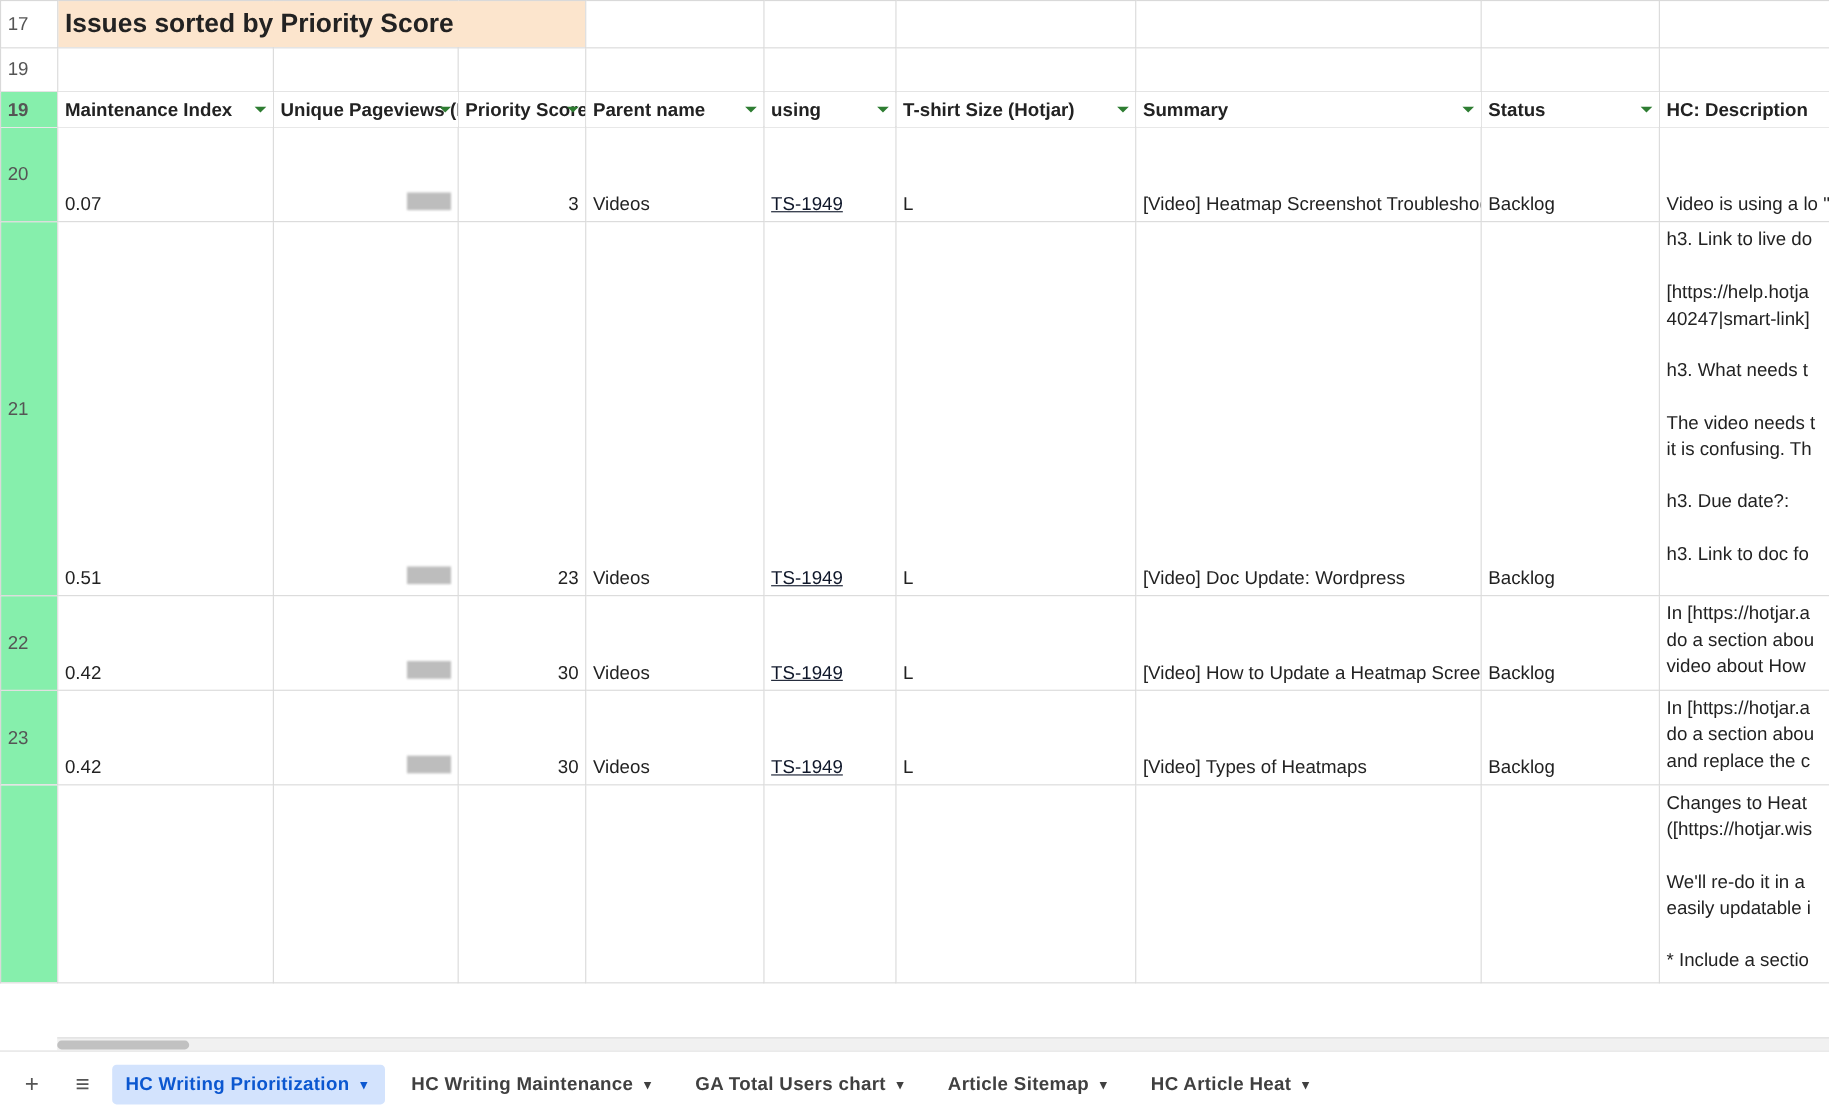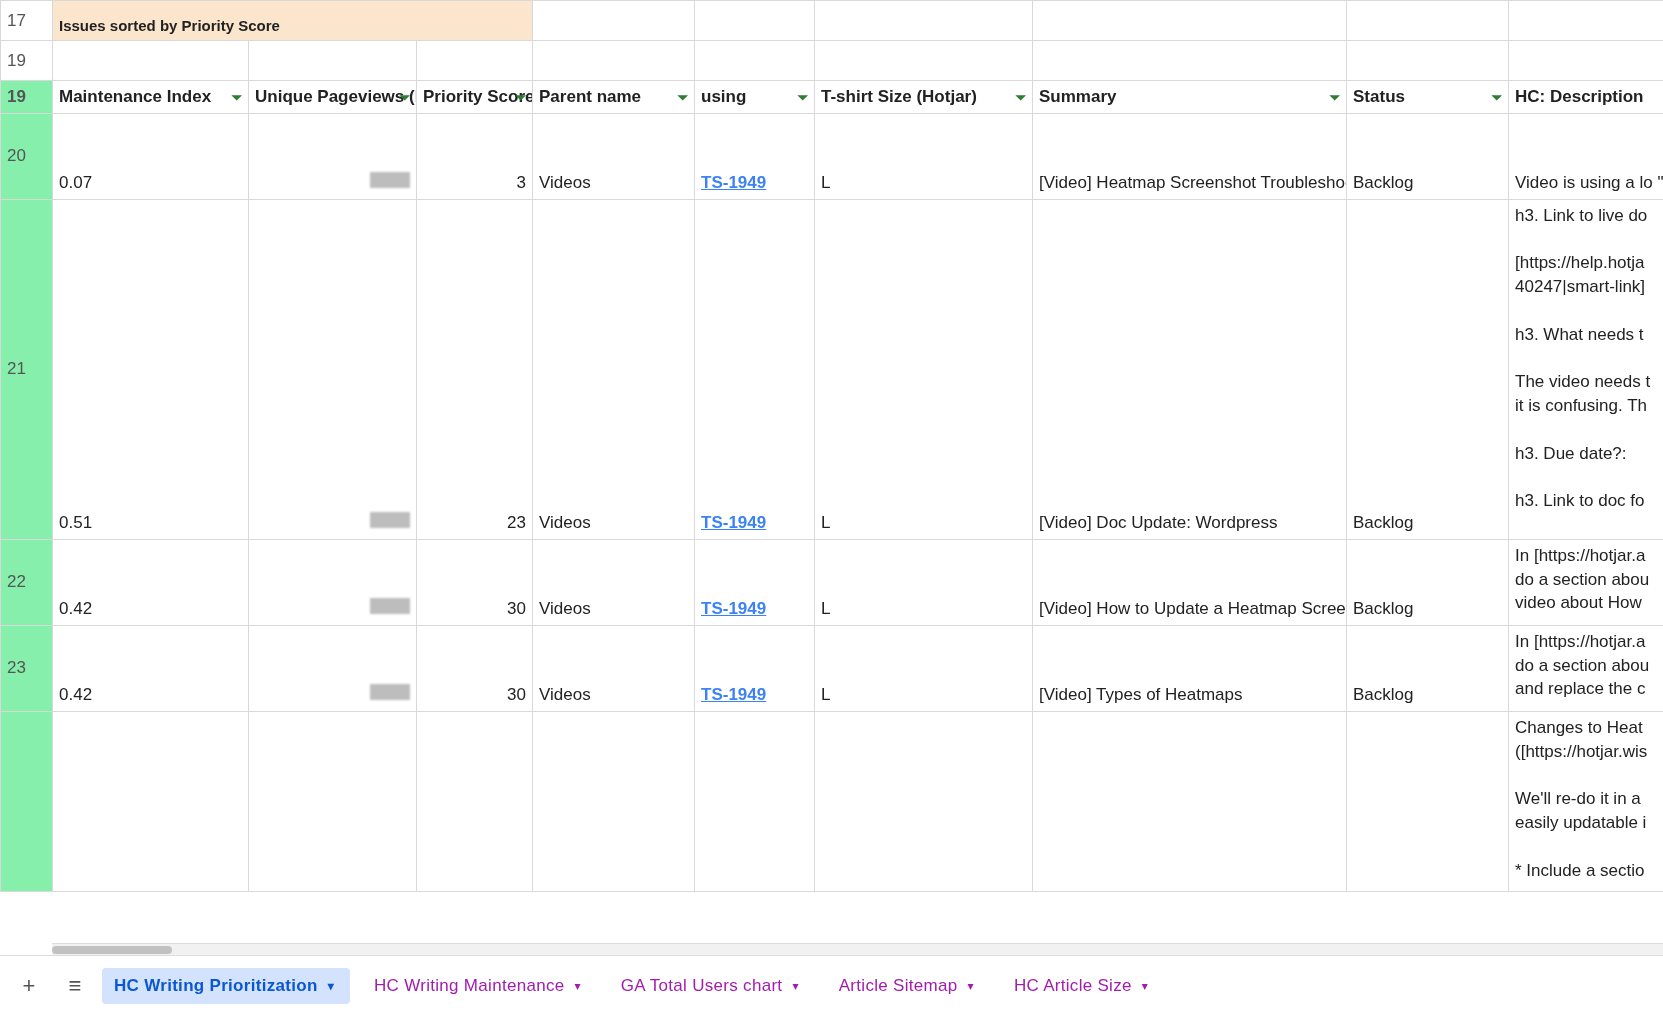--- a/index.html
+++ b/index.html
@@ -41,39 +41,39 @@
     font-size: 14px;
     border-right: 1px solid #ccc;
     vertical-align: middle !important;
   }
   .rowhdr.green {
     background: #86efac;
   }
   .title-row td.title-cell {
     background: #fce5cd;
     font-weight: bold;
-    font-size: 15px;
+    font-size: 24px;
   }
   .colhdr td {
     font-weight: bold;
     vertical-align: bottom;
     white-space: normal;
     position: relative;
     border-top: 2px solid #2e7d32;
     font-size: 17px;
   }
   .colhdr .filter-icon {
     position: absolute;
     right: 6px;
     bottom: 6px;
     color: #2e7d32;
     font-size: 13px;
   }
   .num { text-align: right; padding-right: 8px; }
-  .link { color: #3b82f6; text-decoration: underline; cursor: pointer; font-weight: bold; }
+  .link { color: #0f172a; text-decoration: underline; cursor: pointer; }
   .wrap { white-space: normal; vertical-align: top; }
   .redacted {
     display:inline-block; width:40px; height:16px;
     background: #bdbdbd;
     filter: blur(1px);
   }
   .scrollbar-h {
     position: absolute;
     left: 52px; right: 0; bottom: 60px;
     height: 12px;
@@ -106,22 +106,23 @@
     border-radius: 4px;
     cursor: pointer;
     color: #555;
     font-size: 22px;
   }
   .tabbar .tab {
     padding: 8px 16px;
     border-radius: 4px;
     display:flex; align-items:center; gap:10px;
     cursor: pointer;
-    color: #a21caf;
+    color: #404040;
     letter-spacing: 0.3px;
+    font-weight: bold;
   }
   .tabbar .tab.active {
     background: #d3e3fd;
     color: #0b57d0;
     font-weight: 600;
     padding-left: 12px;
   }
   .tabbar .tab .caret {
     font-size: 12px;
     color: inherit;
@@ -304,16 +305,16 @@
   </div>
   <div class="tab">
     <span>GA Total Users chart</span>
     <span class="caret">▾</span>
   </div>
   <div class="tab">
     <span>Article Sitemap</span>
     <span class="caret">▾</span>
   </div>
   <div class="tab">
-    <span>HC Article Size</span>
+    <span>HC Article Heat</span>
     <span class="caret">▾</span>
   </div>
 </div>
 
 </body></html>

